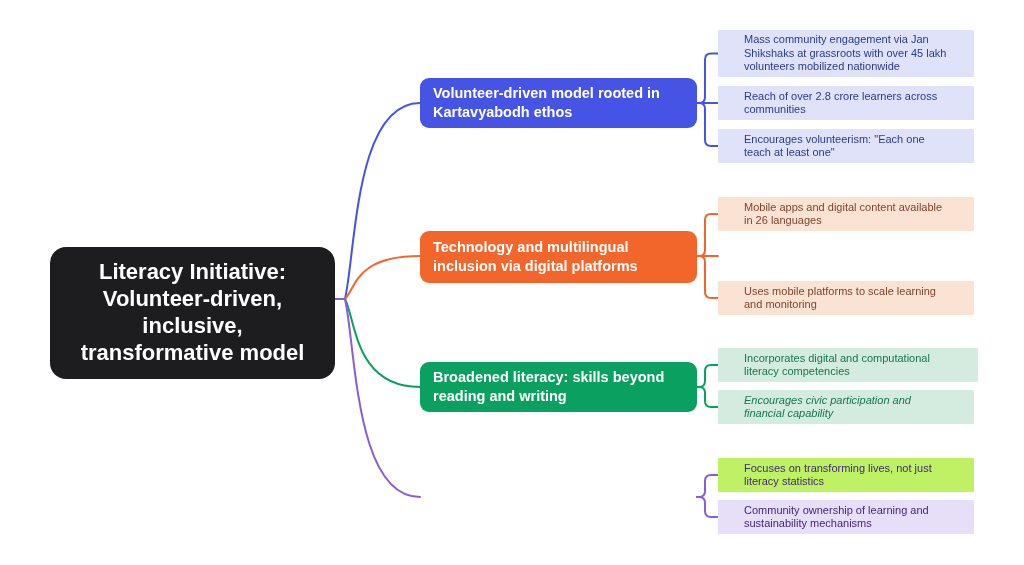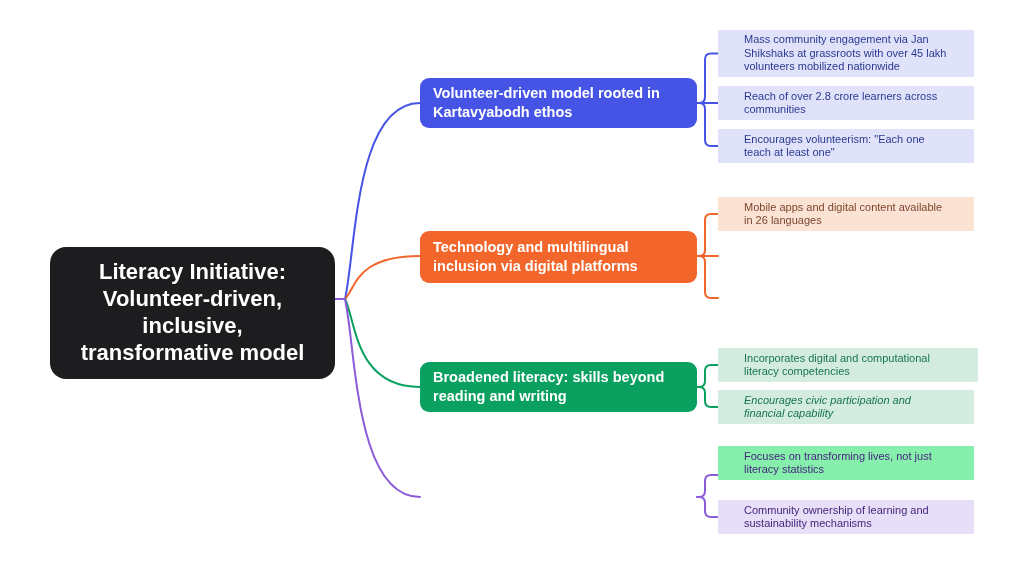--- a/index.html
+++ b/index.html
@@ -62,30 +62,33 @@
   <div class="node leaf" style="left: 718px; top: 129px; width: 256px; height: 34px; background: rgb(223, 226, 249); color: rgb(43, 58, 146);">
     <span>Encourages volunteerism: "Each one teach at least one"</span>
   </div>
 
   <div class="node branch" style="left: 420px; top: 231px; width: 277px; height: 52px; background: rgb(242, 102, 43);">
     <span>Technology and multilingual inclusion via digital platforms</span>
   </div>
   <div class="node leaf" style="left: 718px; top: 197px; width: 256px; height: 34px; background: rgb(251, 227, 212); color: rgb(125, 68, 48);">
     <span>Mobile apps and digital content available in 26 languages</span>
   </div>
+  <div class="node leaf" style="left: 718px; top: 281px; width: 256px; height: 34px; background: rgb(251, 227, 212); color: rgb(125, 68, 48);">
+    <span>Uses mobile platforms to scale learning and monitoring</span>
+  </div>
 
   <div class="node branch" style="left: 420px; top: 362px; width: 277px; height: 50px; background: rgb(10, 160, 95);">
     <span>Broadened literacy: skills beyond reading and writing</span>
   </div>
   <div class="node leaf" style="left: 718px; top: 348px; width: 260px; height: 34px; background: rgb(212, 236, 223); color: rgb(23, 117, 79);">
     <span>Incorporates digital and computational literacy competencies</span>
   </div>
   <div class="node leaf" style="left: 718px; top: 390px; width: 256px; height: 34px; background: rgb(212, 236, 223); color: rgb(23, 117, 79); font-style: italic;">
     <span>Encourages civic participation and financial capability</span>
   </div>
 
-  <div class="node leaf" style="left: 718px; top: 446px; width: 256px; height: 34px; background: #86efac; color: rgb(69, 38, 125);">
+  <div class="node leaf" style="left: 718px; top: 458px; width: 256px; height: 34px; background: #bef264; color: rgb(69, 38, 125);">
     <span>Focuses on transforming lives, not just literacy statistics</span>
   </div>
   <div class="node leaf" style="left: 718px; top: 500px; width: 256px; height: 34px; background: rgb(231, 222, 247); color: rgb(69, 38, 125);">
     <span>Community ownership of learning and sustainability mechanisms</span>
   </div>
 </div>
 
 </body></html>

